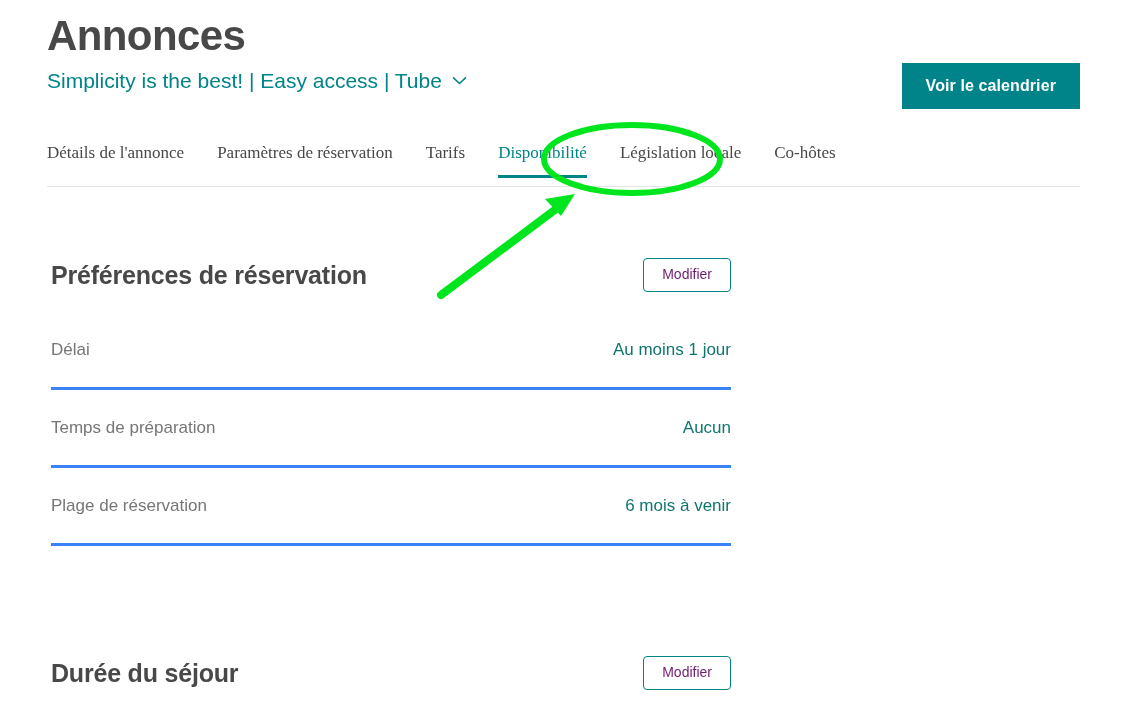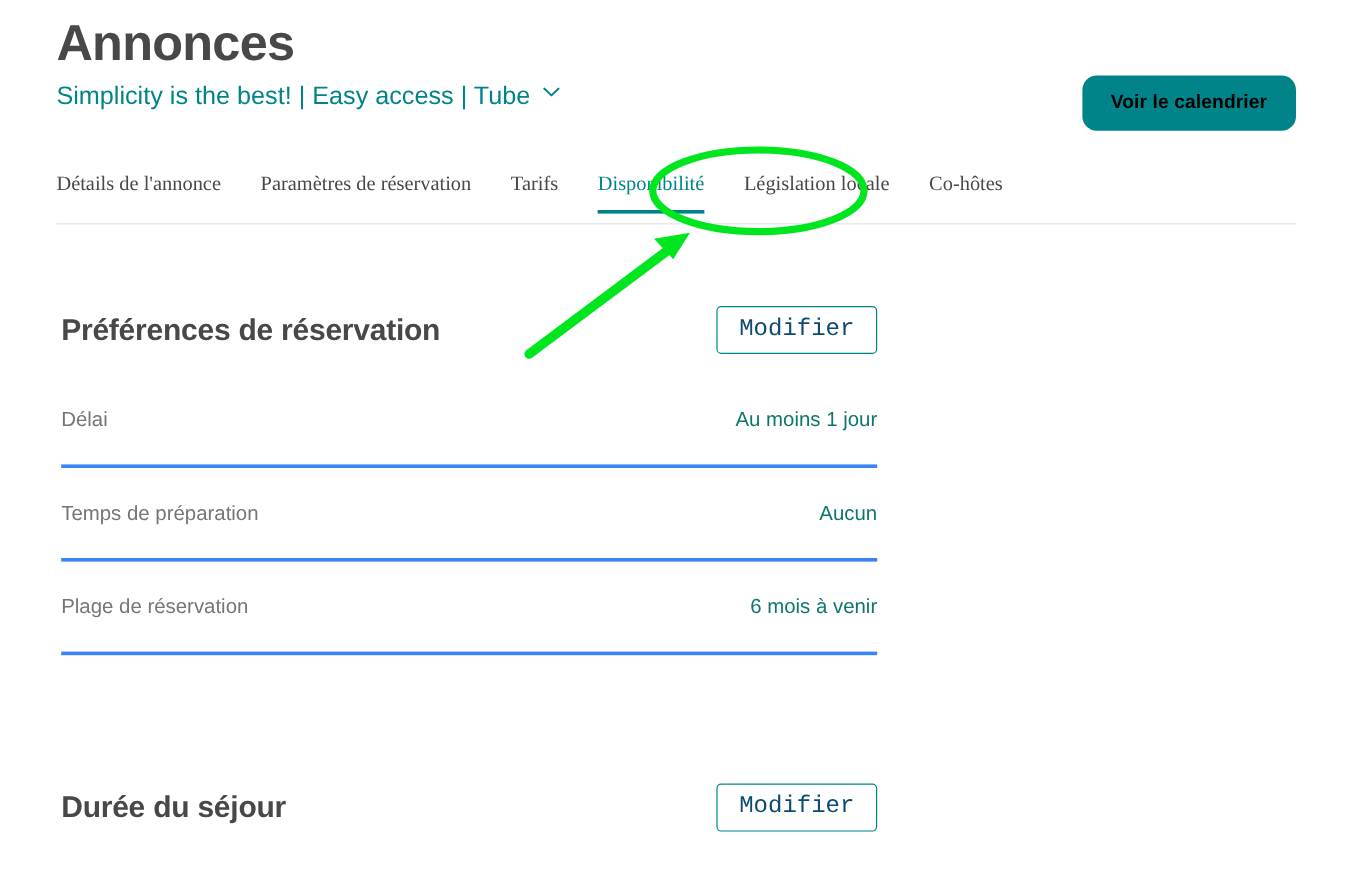--- a/index.html
+++ b/index.html
@@ -29,20 +29,21 @@
   .page-title {
     font-size: 42px;
     font-weight: bold;
     color: #484848;
     letter-spacing: -0.6px;
     line-height: 1.15;
     margin: 0;
   }
   .subtitle-row {
     display: flex;
+    align-items: center;
     gap: 9px;
     margin-top: 8px;
     cursor: pointer;
     width: fit-content;
   }
   .subtitle-text {
     font-size: 21px;
     color: #008489;
     line-height: 1.2;
   }
@@ -53,23 +54,23 @@
     flex: none;
   }
   .chevron-down svg { display: block; }
 
   
   .calendar-btn {
     position: absolute;
     right: 47px;
     top: 63px;
     background: #008489;
-    color: #000000;
+    color: #ffffff;
     border: none;
-    border-radius: 12px;
+    border-radius: 0;
     font-family: "Liberation Sans", sans-serif;
     font-size: 16px;
     font-weight: bold;
     padding: 14px 24px;
     cursor: pointer;
     letter-spacing: 0.1px;
   }
 
   
   .tabs {
@@ -132,24 +133,24 @@
   .section-title {
     font-size: 25px;
     font-weight: bold;
     color: #484848;
     margin: 0;
     letter-spacing: -0.2px;
   }
   .edit-btn {
     border: 1px solid #008489;
     background: #ffffff;
-    color: #0c4a6e;
+    color: #701a75;
     border-radius: 4px;
-    font-family: Liberation Mono, monospace;
-    font-size: 20px;
+    font-family: Liberation Sans, sans-serif;
+    font-size: 14px;
     padding: 8px 18px;
     cursor: pointer;
     line-height: 1.1;
   }
   .rows {
     margin-top: 16px;
   }
   .row {
     display: flex;
     align-items: center;

